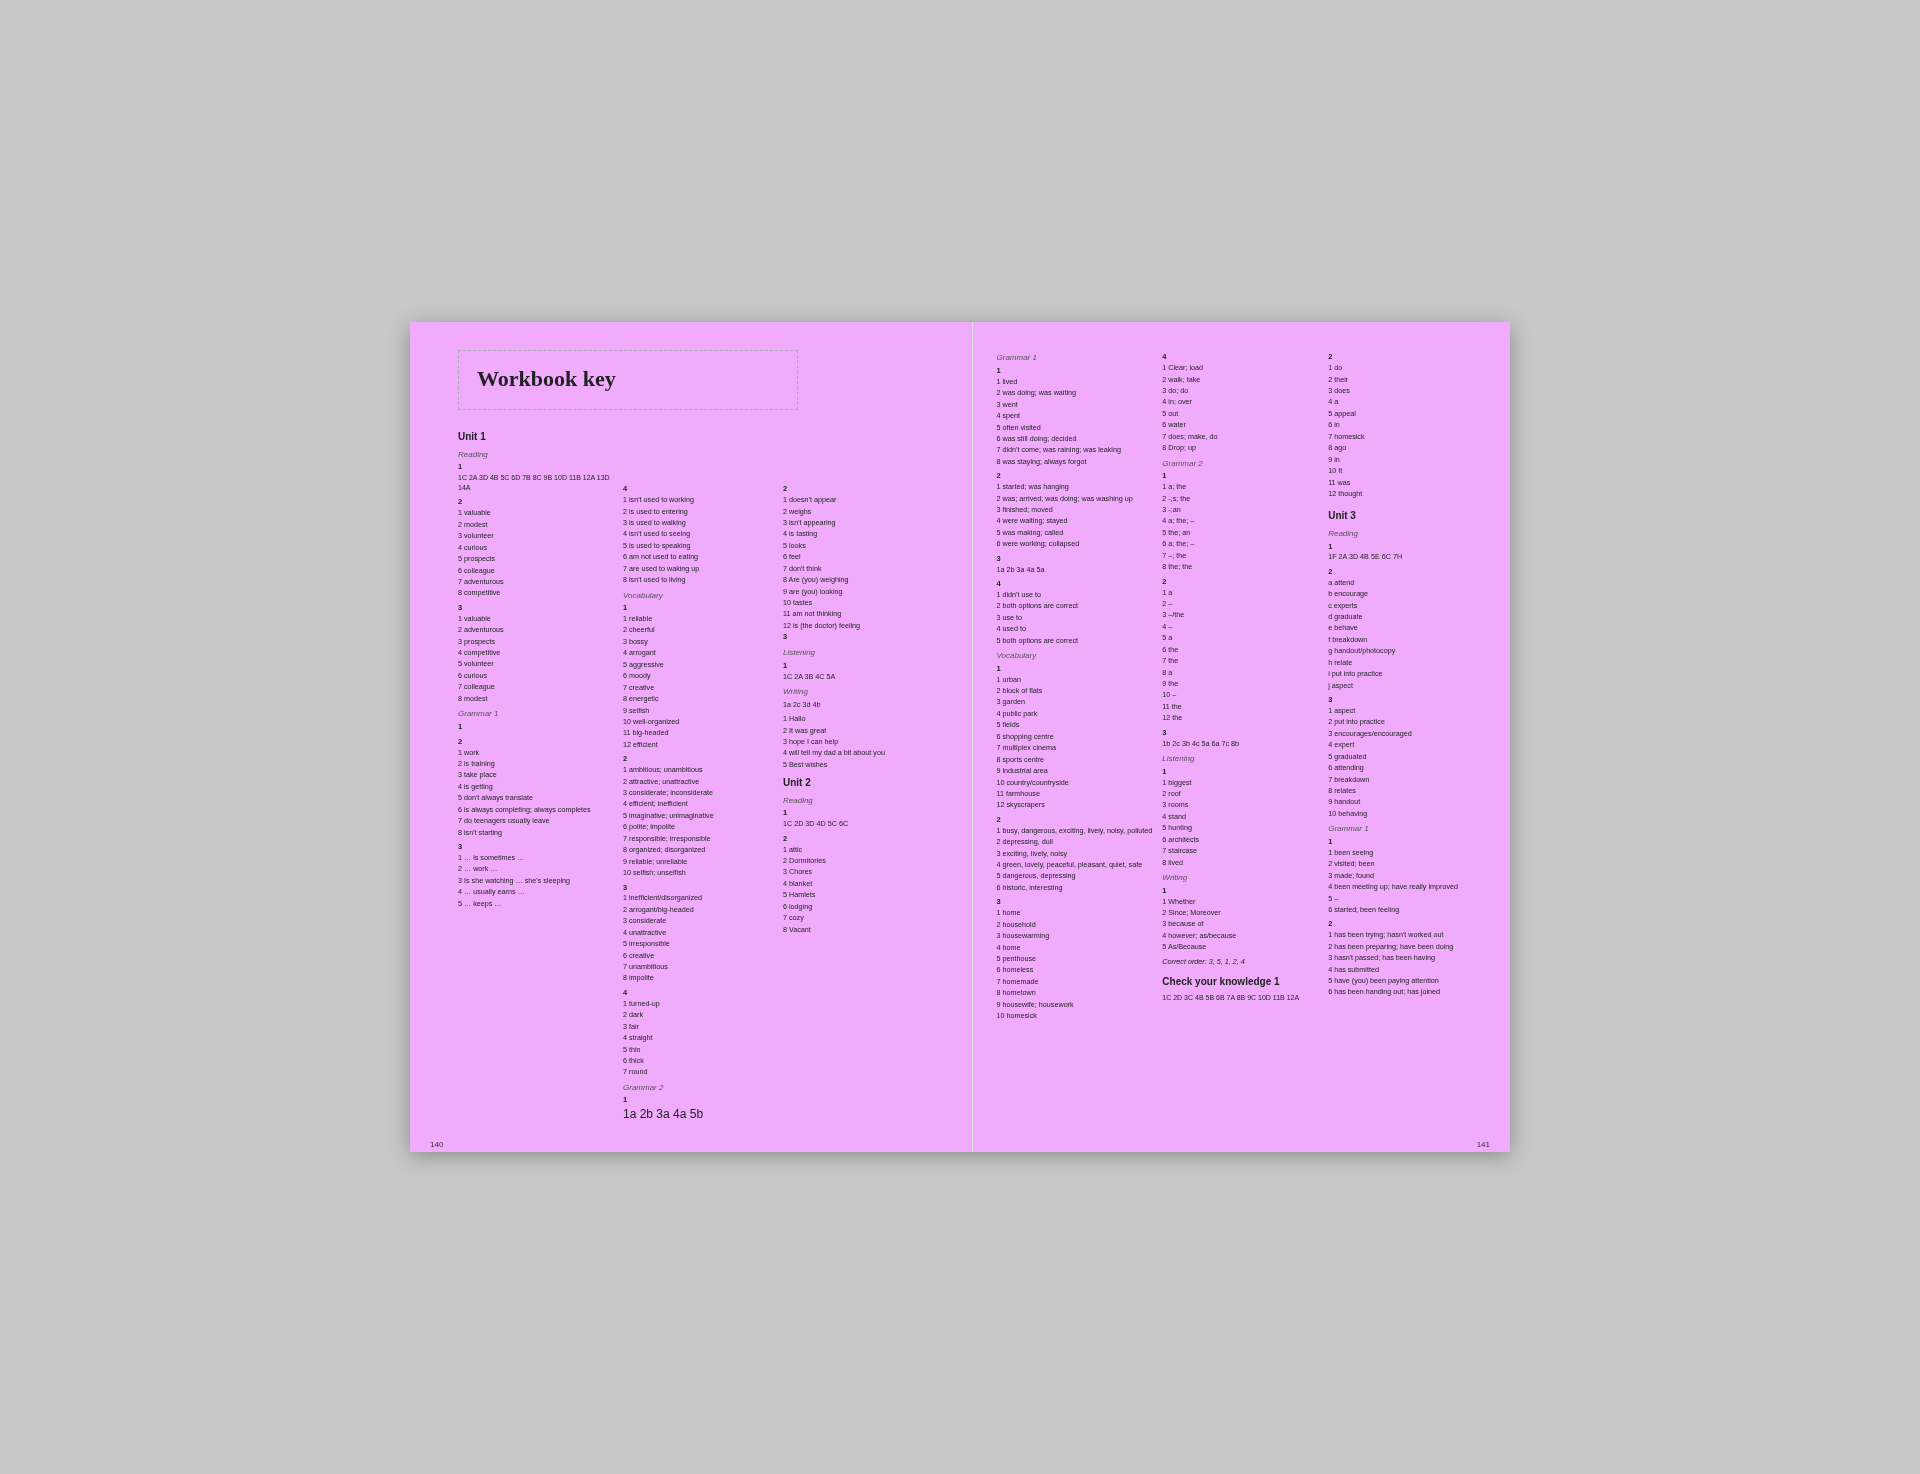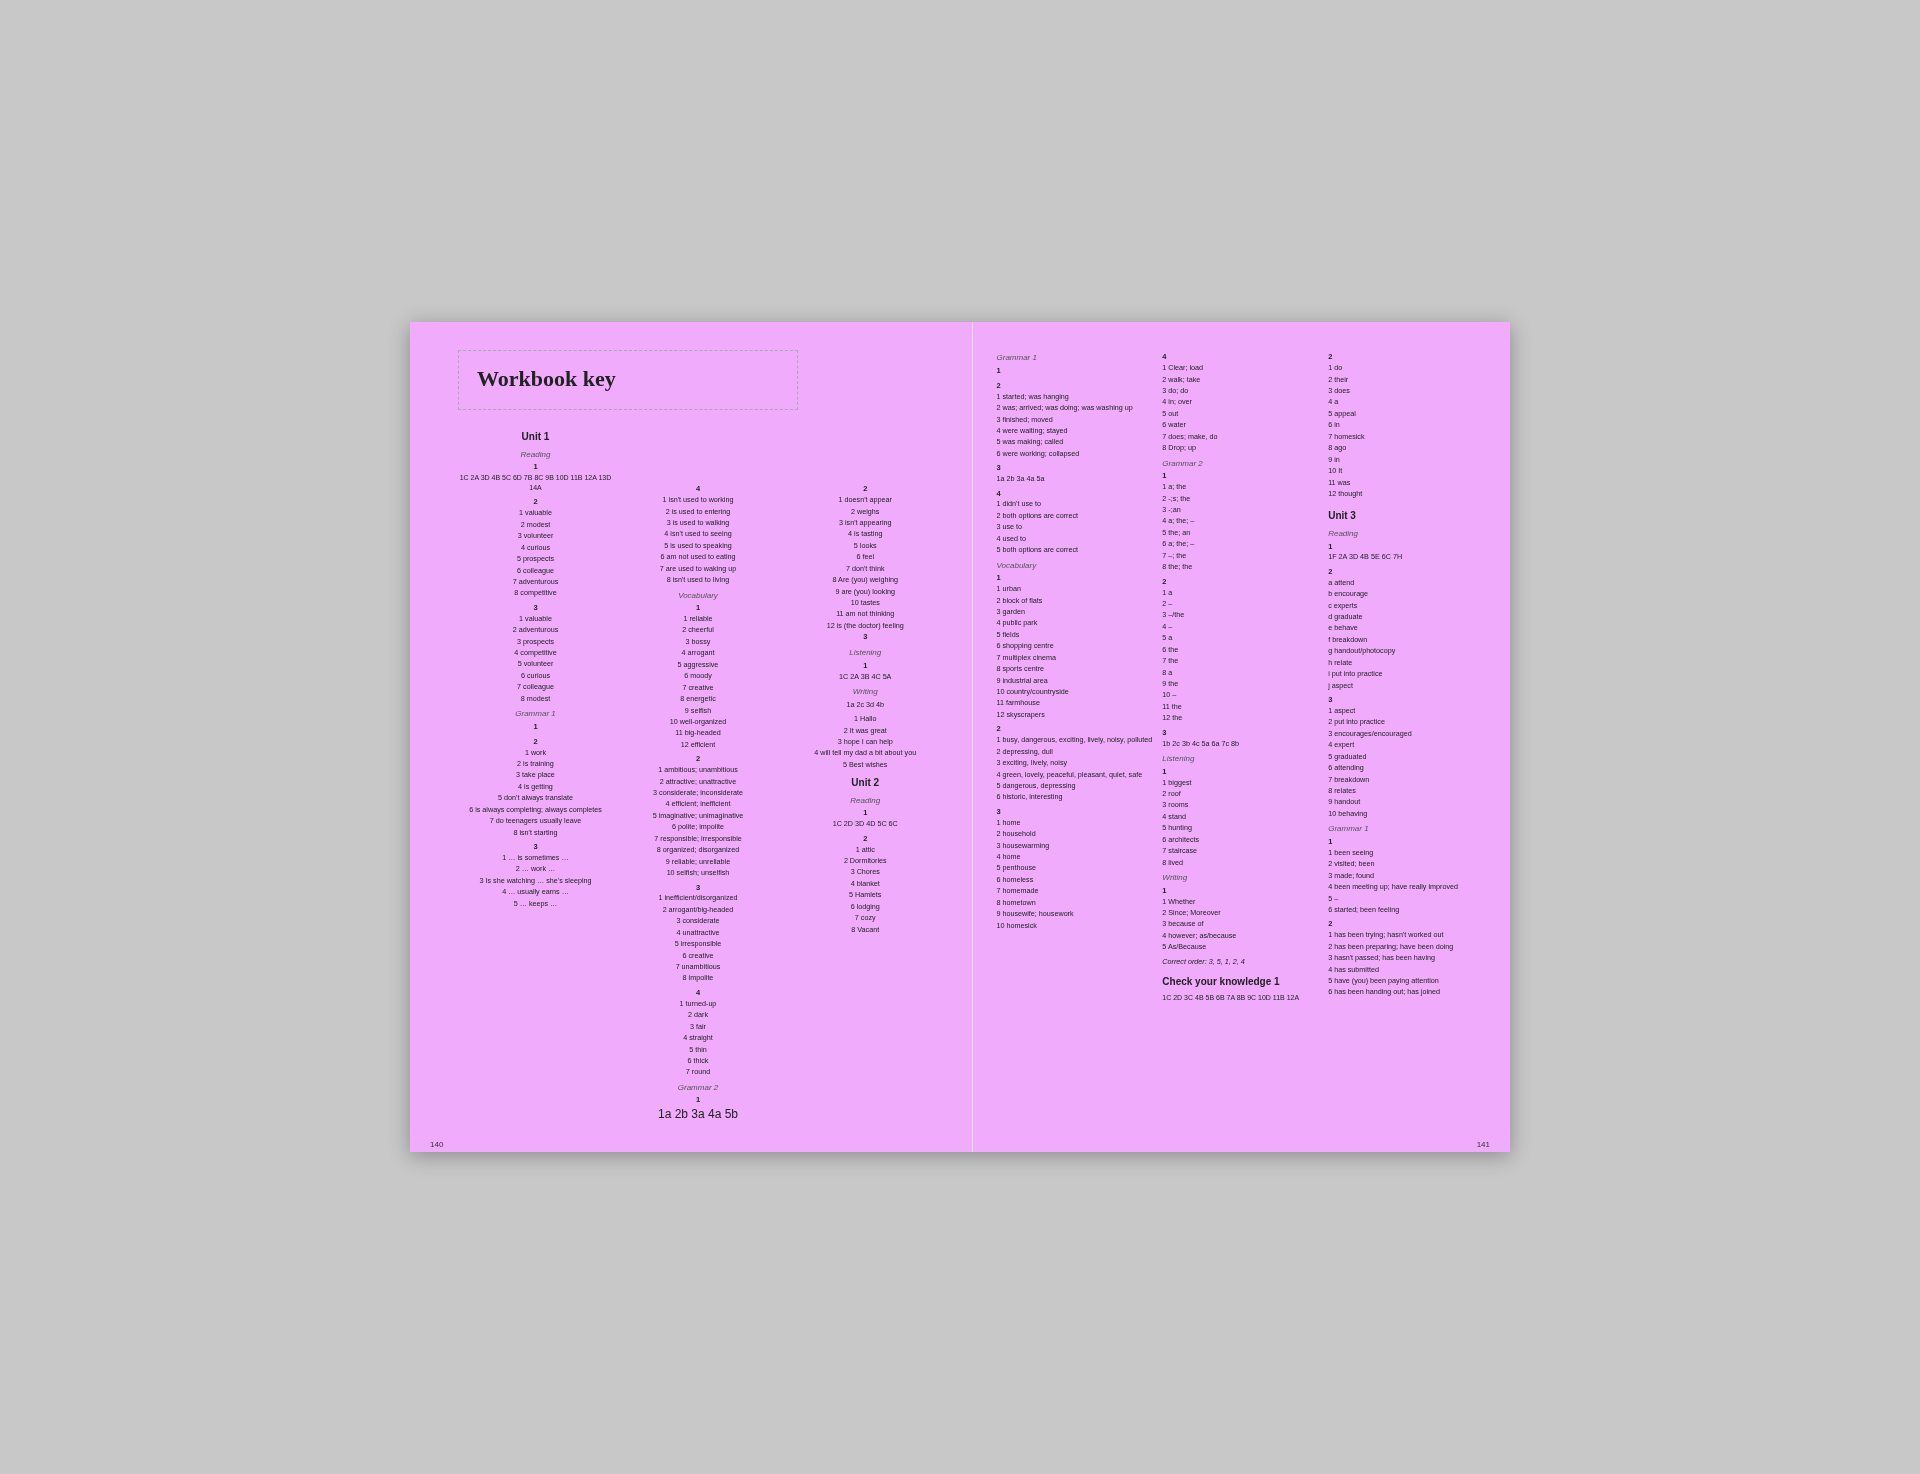--- a/index.html
+++ b/index.html
@@ -51,21 +51,20 @@
       font-size: 22px;
       font-weight: bold;
       color: #222;
       font-family: Georgia, serif;
     }
 
     
     .left-content {
       display: flex;
       gap: 10px;
-      text-align: center;
     }
     .left-col1 { flex: 0 0 155px; }
     .left-col2 { flex: 0 0 150px; }
     .left-col3 { flex: 1; }
 
     
     .right-content {
       display: flex;
       gap: 8px;
     }
@@ -313,20 +312,30 @@
     <div class="page-number">140</div>
   </div>
 
   <div class="page page-right">
     <div class="right-content">
 
       <div class="right-col">
         <div class="section-title" style="margin-top:2px;">Grammar 1</div>
         <div class="answer-block">
           <div class="num-bold">1</div>
+          <div id="rg1-q1-items">
+              <div class="answer-line">1  lived</div>
+              <div class="answer-line">2  was doing; was waiting</div>
+              <div class="answer-line">3  went</div>
+              <div class="answer-line">4  spent</div>
+              <div class="answer-line">5  often visited</div>
+              <div class="answer-line">6  was still doing; decided</div>
+              <div class="answer-line">7  didn't come; was raining; was leaking</div>
+              <div class="answer-line">8  was staying; always forgot</div>
+            </div>
         </div>
         <div class="answer-block">
           <div class="num-bold">2</div>
           <div id="rg1-q2-items">
               <div class="answer-line">1  started; was hanging</div>
               <div class="answer-line">2  was; arrived; was doing; was washing up</div>
               <div class="answer-line">3  finished; moved</div>
               <div class="answer-line">4  were waiting; stayed</div>
               <div class="answer-line">5  was making; called</div>
               <div class="answer-line">6  were working; collapsed</div>

